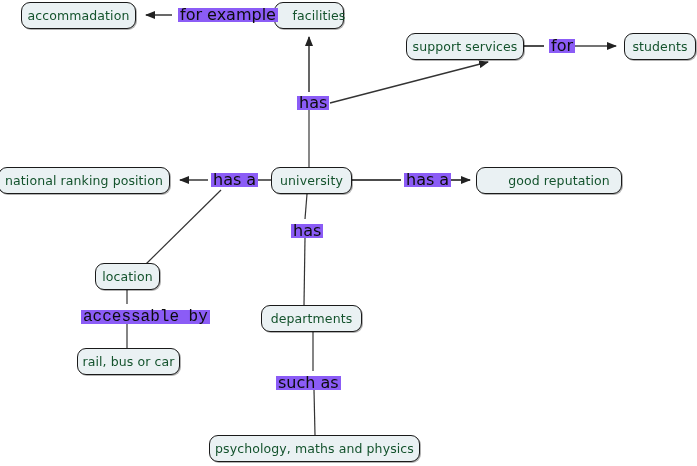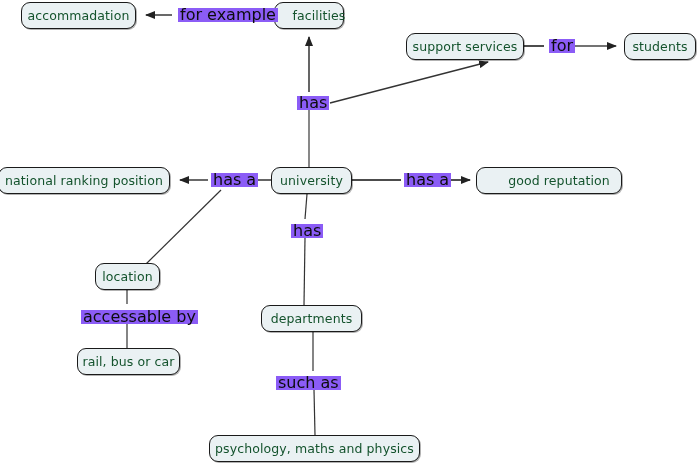--- a/index.html
+++ b/index.html
@@ -158,19 +158,19 @@
   <div class="edge-label" style="left:178px; top:8px;">for example</div>
 
   <div class="edge-label" style="left:297px; top:96px;">has</div>
 
   <div class="edge-label" style="left:549px; top:39px;">for</div>
 
   <div class="edge-label" style="left:211px; top:173px;">has a</div>
 
   <div class="edge-label" style="left:404px; top:173px;">has a</div>
 
-  <div class="edge-label" style="left:81px; top:310px;">accessable by</div>
+  <div class="edge-label" style="left:81px; top:310px;font-family:Liberation Mono, monospace;">accessable by</div>
 
   <div class="edge-label" style="left:291px; top:224px;">has</div>
 
   <div class="edge-label" style="left:276px; top:376px;">such as</div>
 
 </div>
 
 </body></html>

